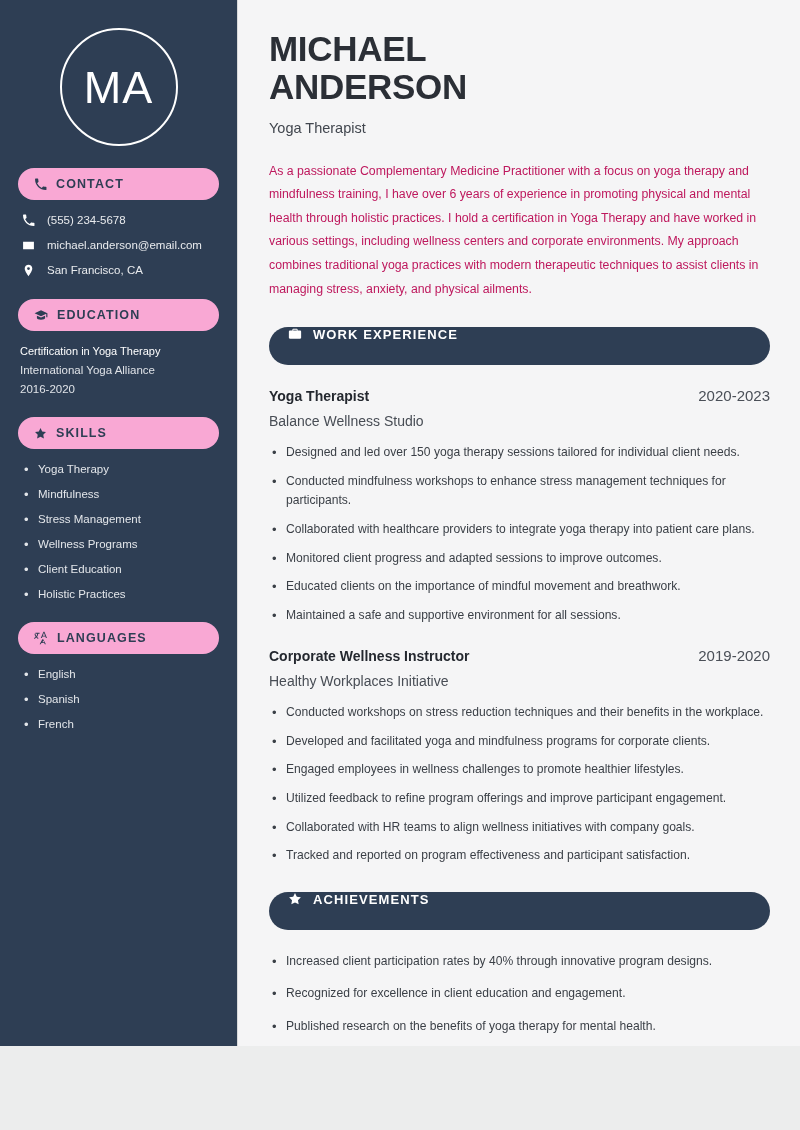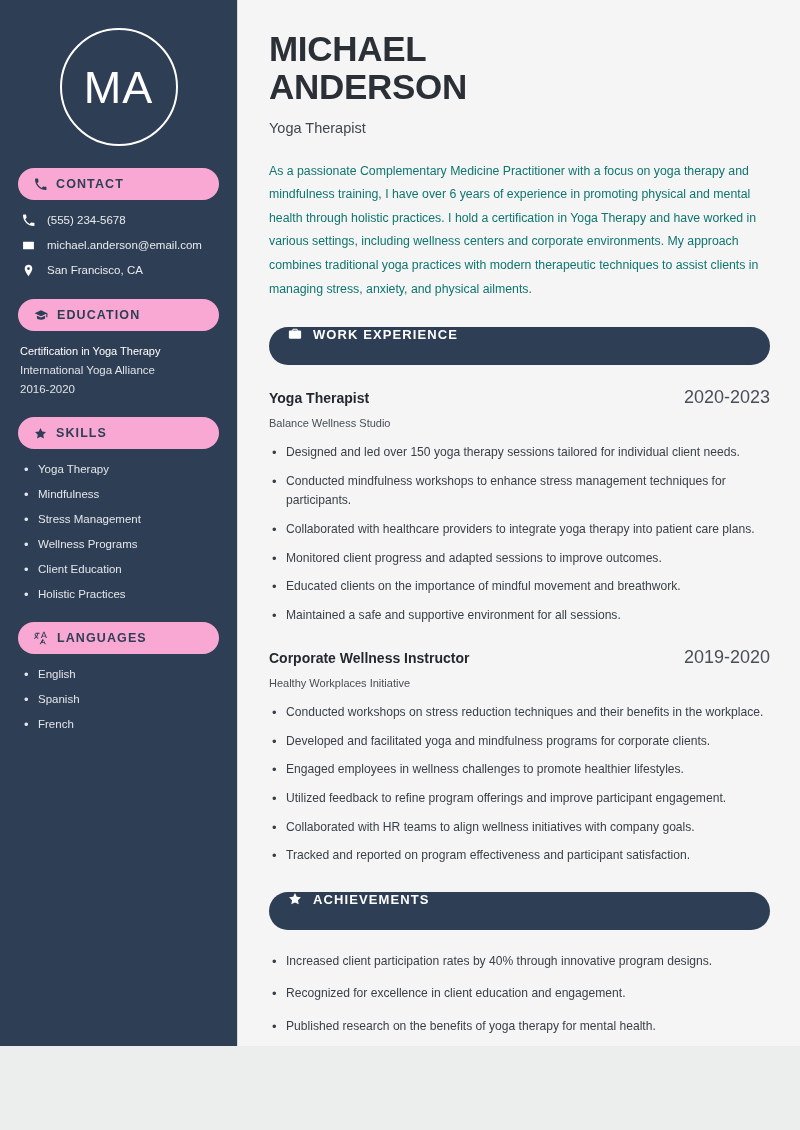--- a/index.html
+++ b/index.html
@@ -137,21 +137,21 @@
     letter-spacing: -0.3px;
     max-width: 330px;
   }
   #job-title {
     color: #41464e;
     font-size: 14.5px;
     margin-top: 14px;
   }
 
   #summary {
-    color: #0f766e;
+    color: #be185d;
     font-size: 12.3px;
     line-height: 1.92;
     margin-top: 24px;
     text-align: left;
   }
 
   .section-bar {
     background: #2e3e54;
     border-radius: 21px;
     height: 38px;
@@ -176,25 +176,25 @@
     justify-content: space-between;
     align-items: baseline;
   }
   .job-role {
     color: #24282f;
     font-size: 14px;
     font-weight: bold;
   }
   .job-dates {
     color: #4a4f57;
-    font-size: 18px;
+    font-size: 15px;
   }
   .job-company {
     color: #484d55;
-    font-size: 11px;
+    font-size: 14px;
     margin-top: 9px;
   }
 
   ul.bullets {
     list-style: none;
     margin-top: 14px;
   }
   ul.bullets li {
     color: #3a3f46;
     font-size: 12.1px;

